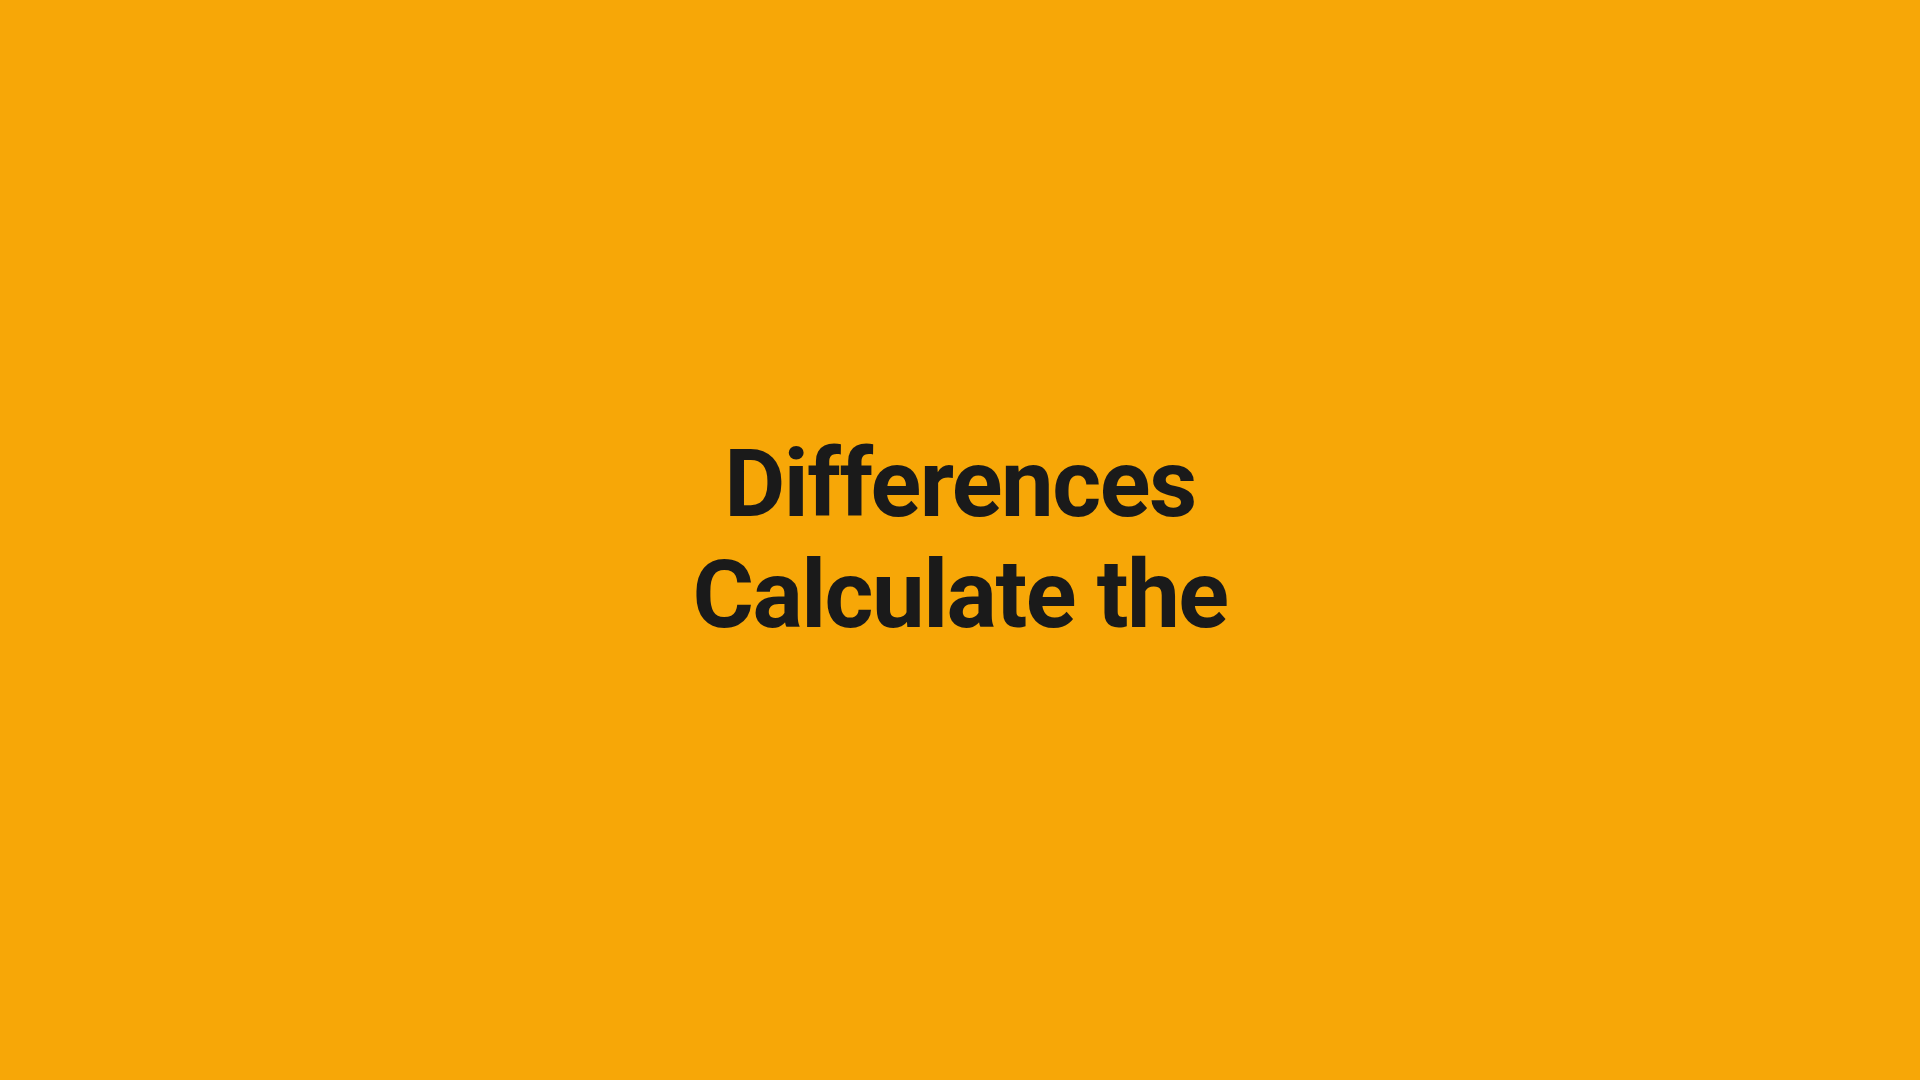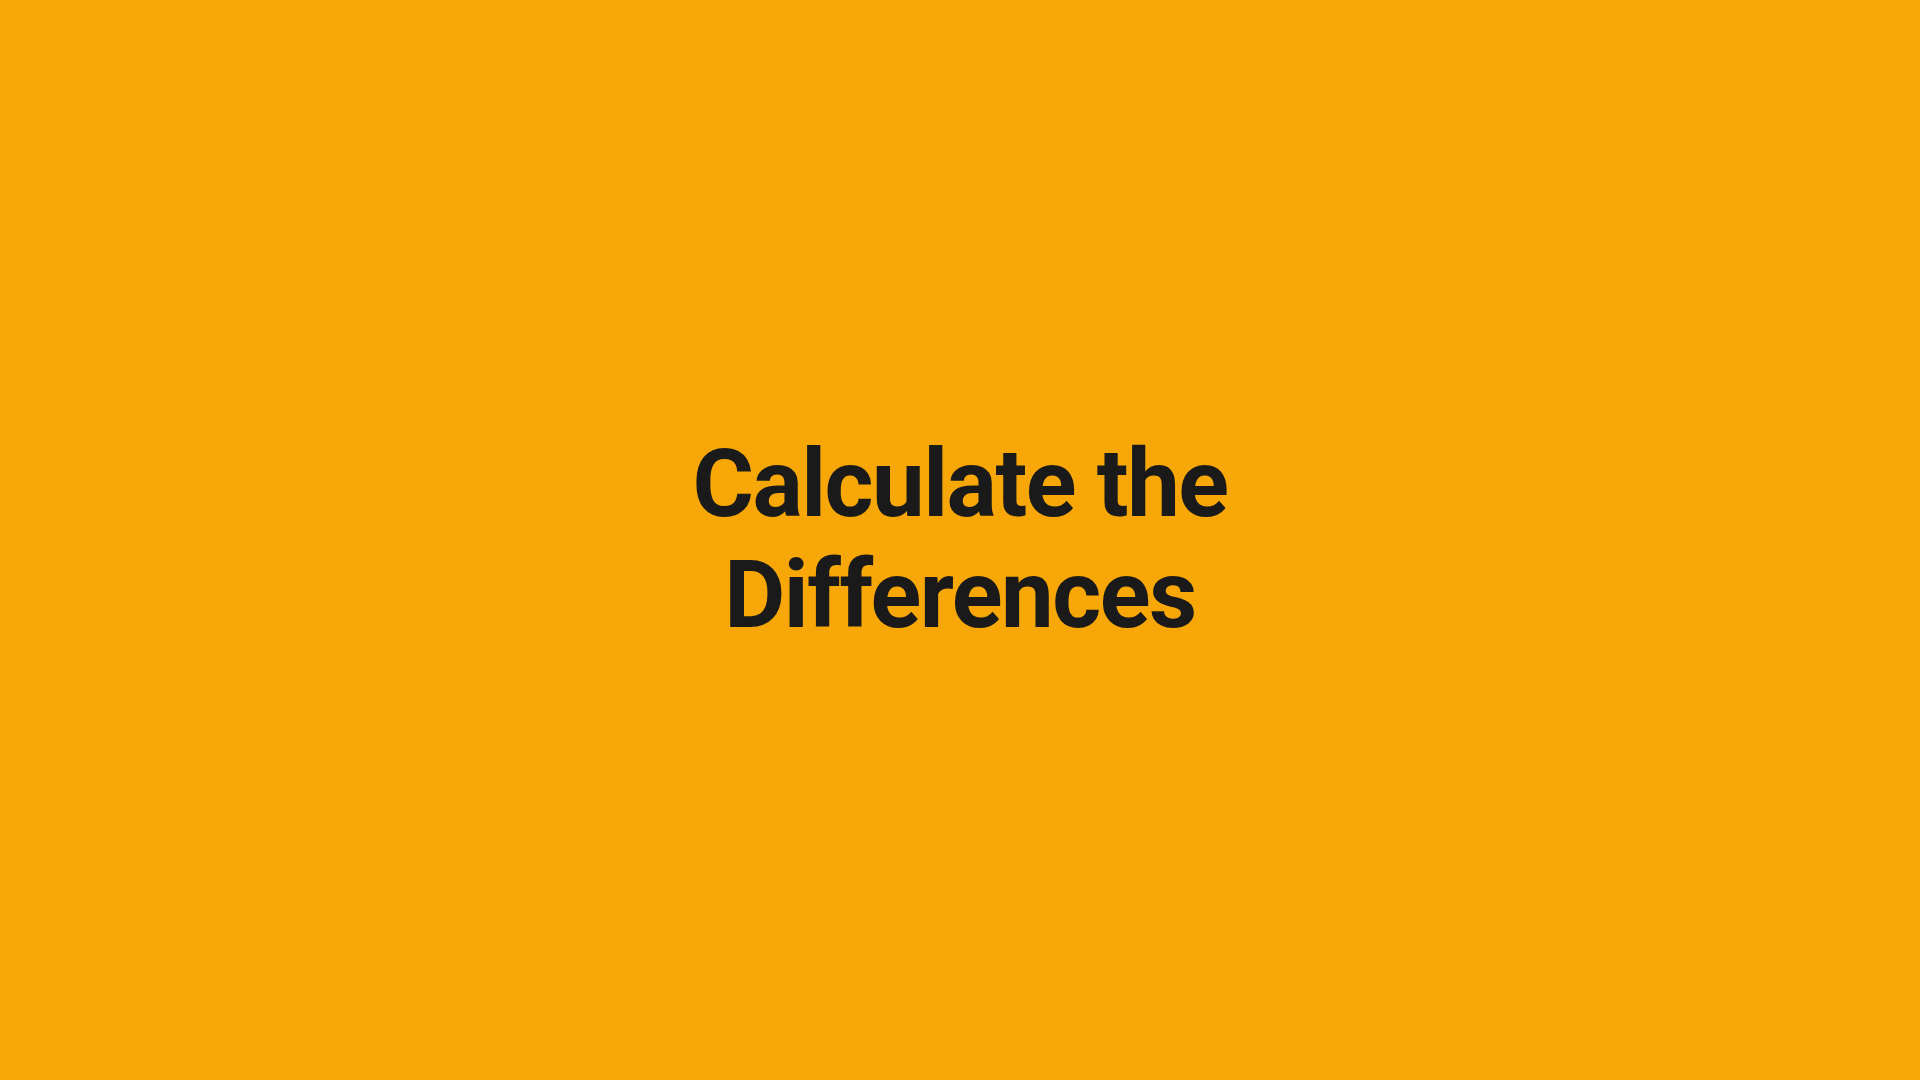--- a/index.html
+++ b/index.html
@@ -22,15 +22,15 @@
       font-weight: 700;
       text-align: center;
       line-height: 1.18;
       letter-spacing: -1.5px;
     }
   </style>
 </head>
 <body>
 
 <div class="title">
+  <div>Differences</div>
   <div>Calculate the</div>
-  <div>Differences</div>
 </div>
 
 </body></html>

